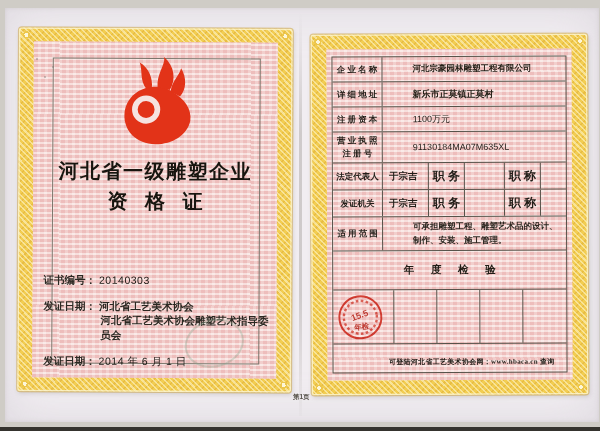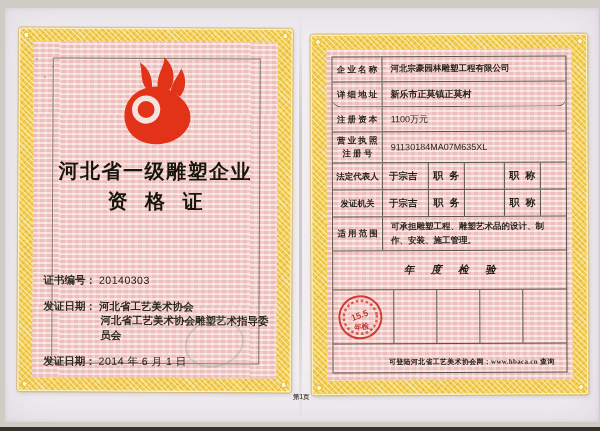--- a/index.html
+++ b/index.html
@@ -64,35 +64,35 @@
     border:1px solid #57534a;display:flex;flex-direction:column;color:#211e18;
   }
   .trow{display:flex;border-bottom:1px solid #57534a;box-sizing:border-box;}
   .trow:last-child{border-bottom:none;}
   .tlabel{
     width:50px;flex:0 0 50px;border-right:1px solid #57534a;display:flex;flex-direction:column;
     align-items:center;justify-content:center;text-align:center;
     font-family:"Liberation Serif","DejaVu Serif",serif;font-weight:bold;font-size:8.5px;
     padding:8px 2px;box-sizing:border-box;line-height:1.5;
   }
-  .tvalue{flex:1;display:flex;align-items:center;padding:0 8px;font-size:9px;box-sizing:border-box;}
+  .tvalue{flex:1;display:flex;align-items:center;padding:0 8px;font-size:9px;box-sizing:border-box;margin-left:22px;}
   .bold-val{font-weight:bold;color:#262118;}
   .cell{border-right:1px solid #57534a;display:flex;align-items:center;box-sizing:border-box;}
   .cell:last-child{border-right:none;}
   .cell-name{flex:0 0 46px;padding-left:6px;font-size:9.5px;font-weight:bold;
     font-family:"Liberation Serif","DejaVu Serif",serif;}
-  .cell-mini{flex:0 0 36px;justify-content:center;font-family:Liberation Mono, monospace;
-    font-weight:bold;font-size:10px;}
+  .cell-mini{flex:0 0 36px;justify-content:center;font-family:Liberation Sans, sans-serif;
+    font-weight:bold;font-size:12px;}
   .cell-blank1{flex:0 0 40px;}
   .cell-blank2{flex:1;}
   .scope-text{font-size:8.5px;line-height:1.6;font-family:"Liberation Serif","DejaVu Serif",serif;
     font-weight:bold;color:#2b2720;padding:13px 8px;display:flex;align-items:center;}
   .annual-row{display:flex;align-items:center;justify-content:center;border-bottom:1px solid #57534a;}
   .annual-title{font-family:"Liberation Serif","DejaVu Serif",serif;font-weight:bold;
-    font-size:10.5px;letter-spacing:7px;text-indent:7px;color:#211d16;font-style:italic;}
+    font-size:10.5px;letter-spacing:7px;text-indent:7px;color:#211d16;}
   .insp-cell{position:relative;}
   .c1{flex:0 0 26%;} .c2{flex:0 0 18.5%;} .c3{flex:0 0 18.5%;} .c4{flex:0 0 18.5%;} .c5{flex:1;}
   .stamp-wrap{position:absolute;left:3px;top:3px;width:48px;height:48px;
     transform:rotate(-8deg);mix-blend-mode:multiply;opacity:.9;}
   .footer-row{position:relative;}
   .footer-note{
     position:absolute;right:12px;bottom:5px;font-size:7px;font-weight:bold;
     font-family:"Liberation Serif","DejaVu Serif",serif;color:#1f1c16;letter-spacing:.3px;
   }
   .page-num{
@@ -156,21 +156,21 @@
   <div class="corner-dot cd-br"></div>
 
   <div class="page-inner">
     <div class="table">
 
       <div class="trow" style="height:25px;">
         <div class="tlabel">企 业 名 称</div>
         <div class="tvalue bold-val" style="font-size:8.5px;">河北宗豪园林雕塑工程有限公司</div>
       </div>
 
-      <div class="trow" style="height:25px;border-radius:8px;">
+      <div class="trow" style="height:25px;">
         <div class="tlabel">详 细 地 址</div>
         <div class="tvalue bold-val">新乐市正莫镇正莫村</div>
       </div>
 
       <div class="trow" style="height:25px;">
         <div class="tlabel">注 册 资 本</div>
         <div class="tvalue">1100万元</div>
       </div>
 
       <div class="trow" style="height:31px;">

